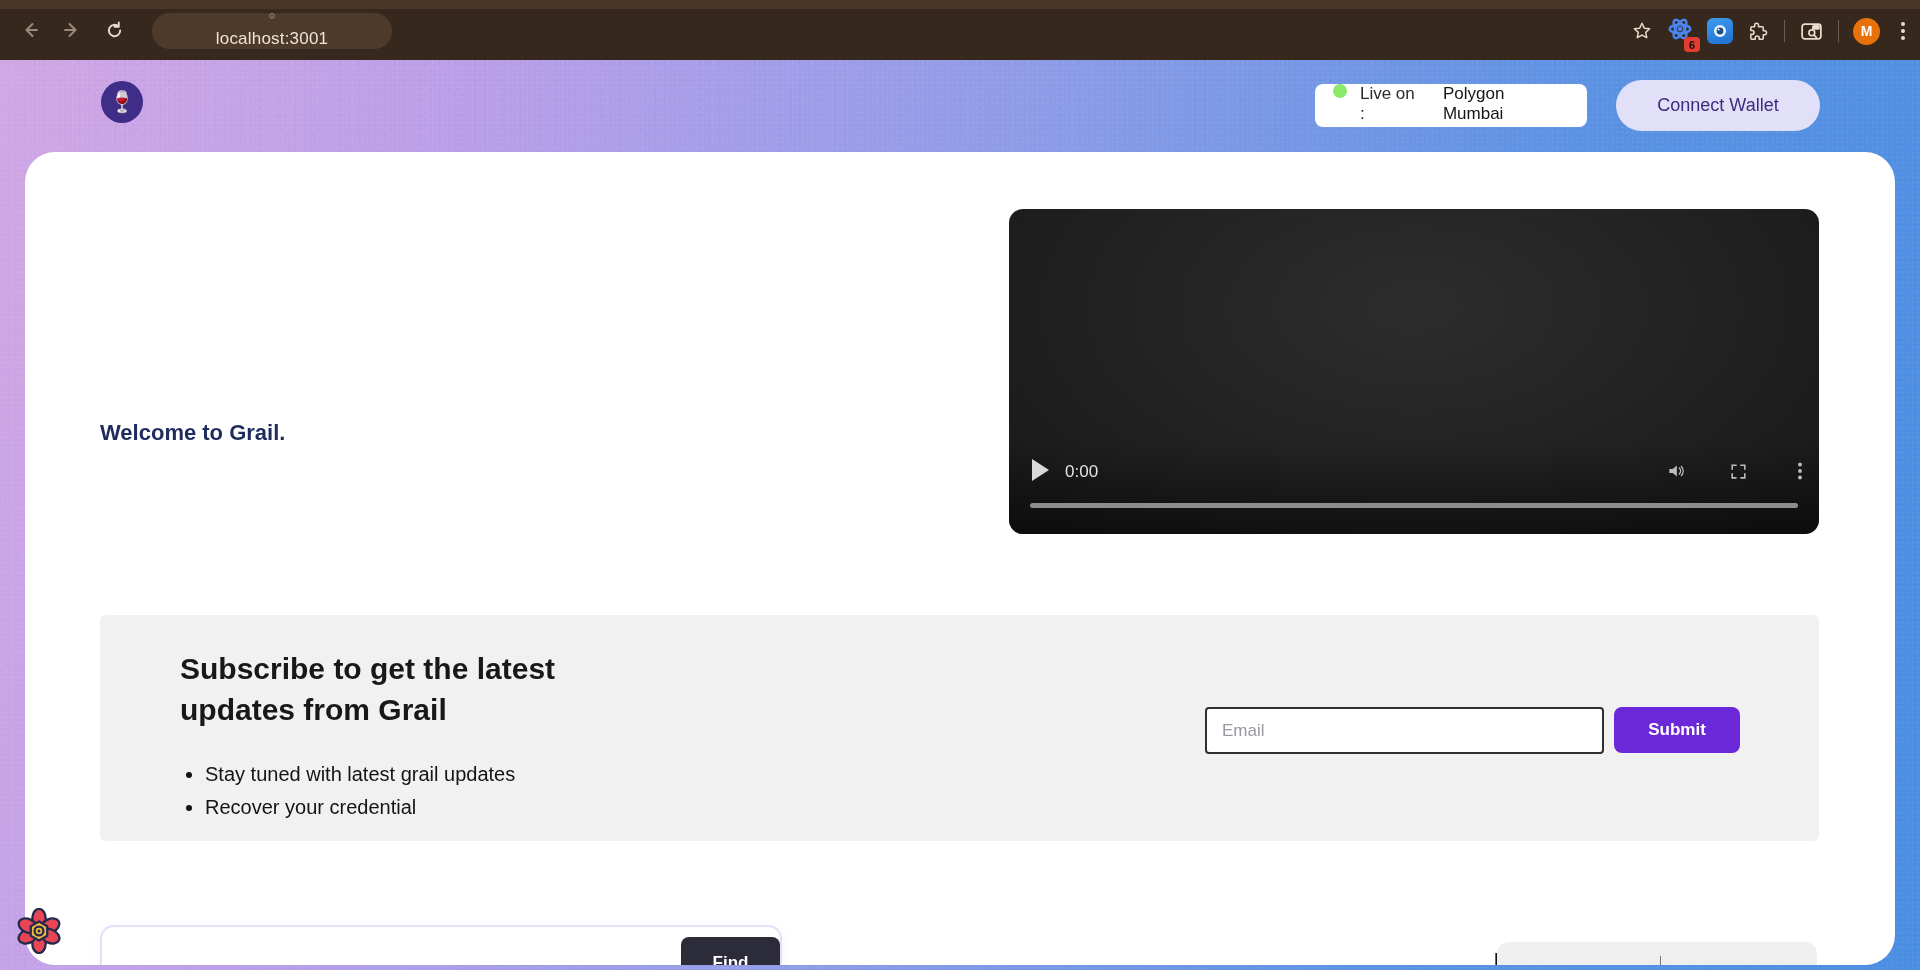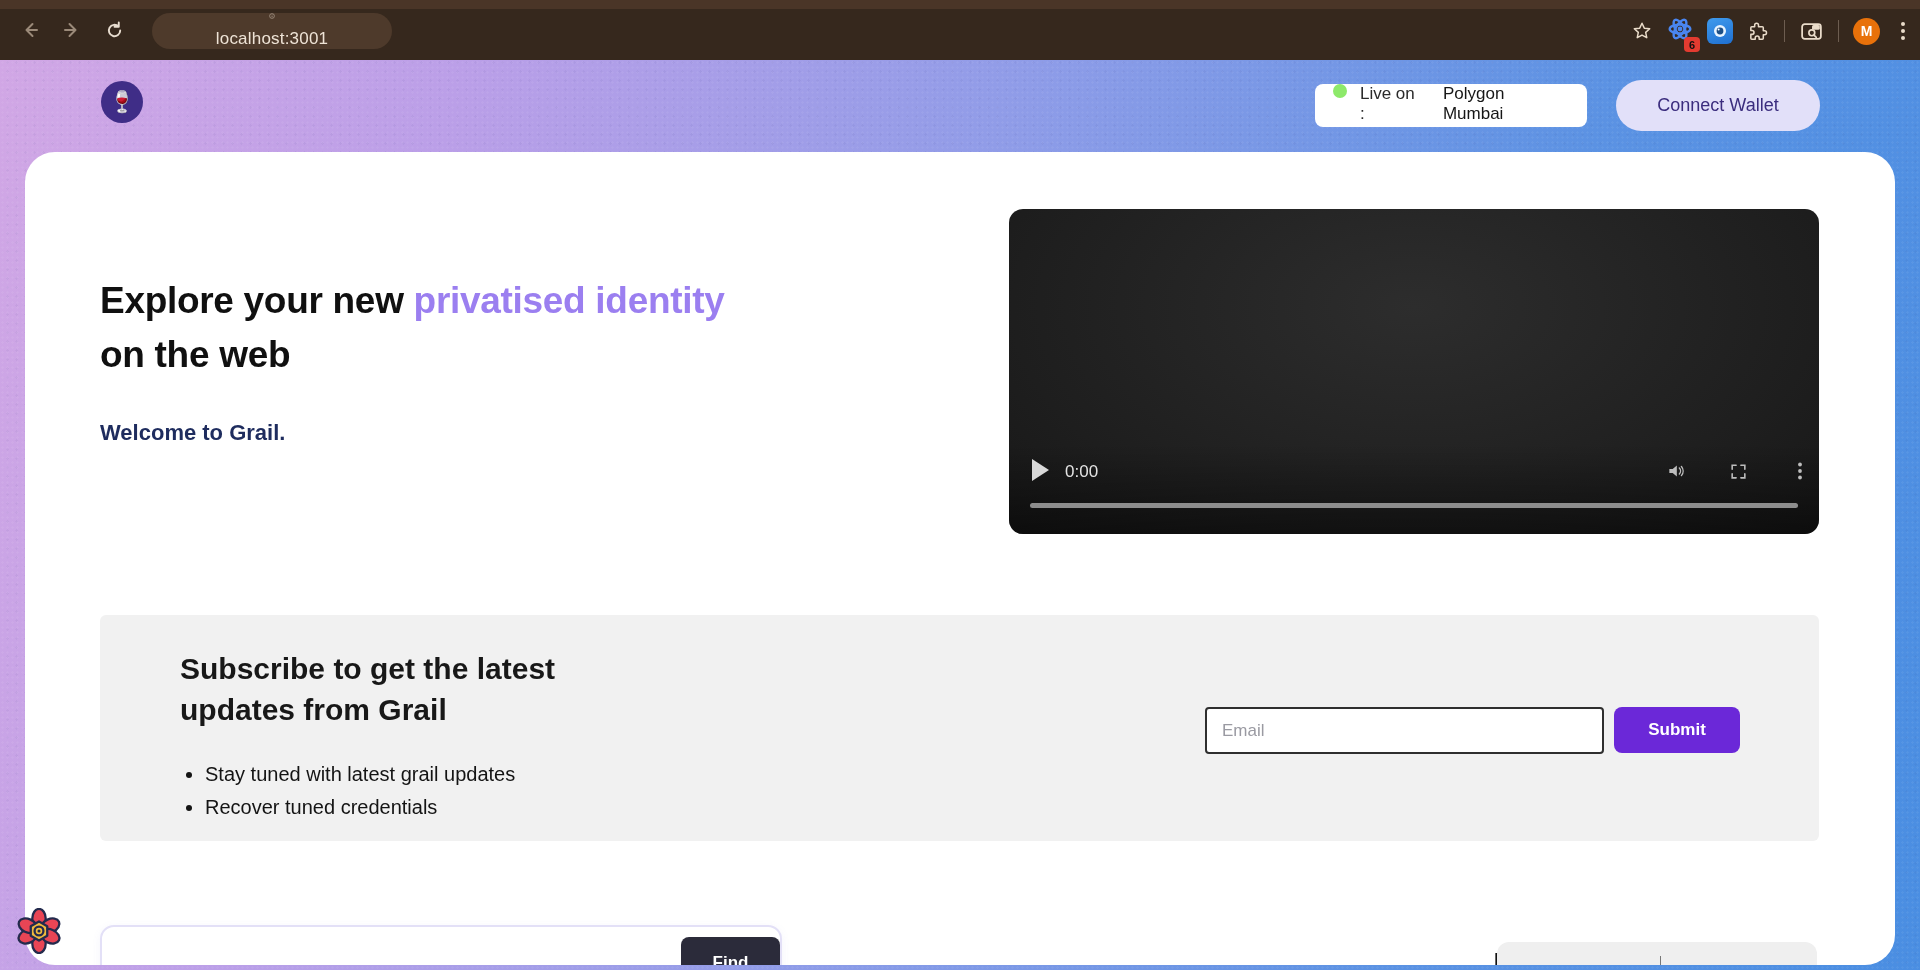--- a/index.html
+++ b/index.html
@@ -163,21 +163,20 @@
 <div class="live-badge">
   <span class="live-dot"></span>
   <span>Live on :</span>
   <span class="live-net">Polygon Mumbai</span>
 </div>
 
 <button class="connect-btn">Connect Wallet</button>
 
 <div class="panel">
 
-  <h1 class="hero-heading"><span>Explore your new </span><span class="hl">privatised identity</span><span> on the web</span></h1>
 
   <div class="welcome">Welcome to Grail.</div>
 
   <div class="video">
     <div class="video-shade"></div>
     <div class="v-play"></div>
     <div class="v-time">0:00</div>
     <div class="v-ico" style="left:655px">
       <svg width="20" height="20" viewBox="0 0 24 24">
           <path d="M4 9.5 h4 L13 5.5 v13 L8 14.5 H4 Z" fill="#bdbdbd"></path>
@@ -196,21 +195,21 @@
           <circle cx="8" cy="16.5" r="1.9" fill="#bdbdbd"></circle>
         </svg>
     </div>
     <div class="v-progress"></div>
   </div>
 
   <div class="subscribe">
     <div class="sub-heading">Subscribe to get the latest updates from Grail</div>
     <ul class="sub-bullets">
       <li>Stay tuned with latest grail updates</li>
-      <li>Recover tuned credentials</li>
+      <li>Recover your credential</li>
     </ul>
     <input class="email-input" type="text" placeholder="Email" style="">
     <button class="submit-btn">Submit</button>
   </div>
 
   <div class="search-box">
     <button class="find-btn">Find</button>
   </div>
 
   <div class="filters-label">Filters :</div>

